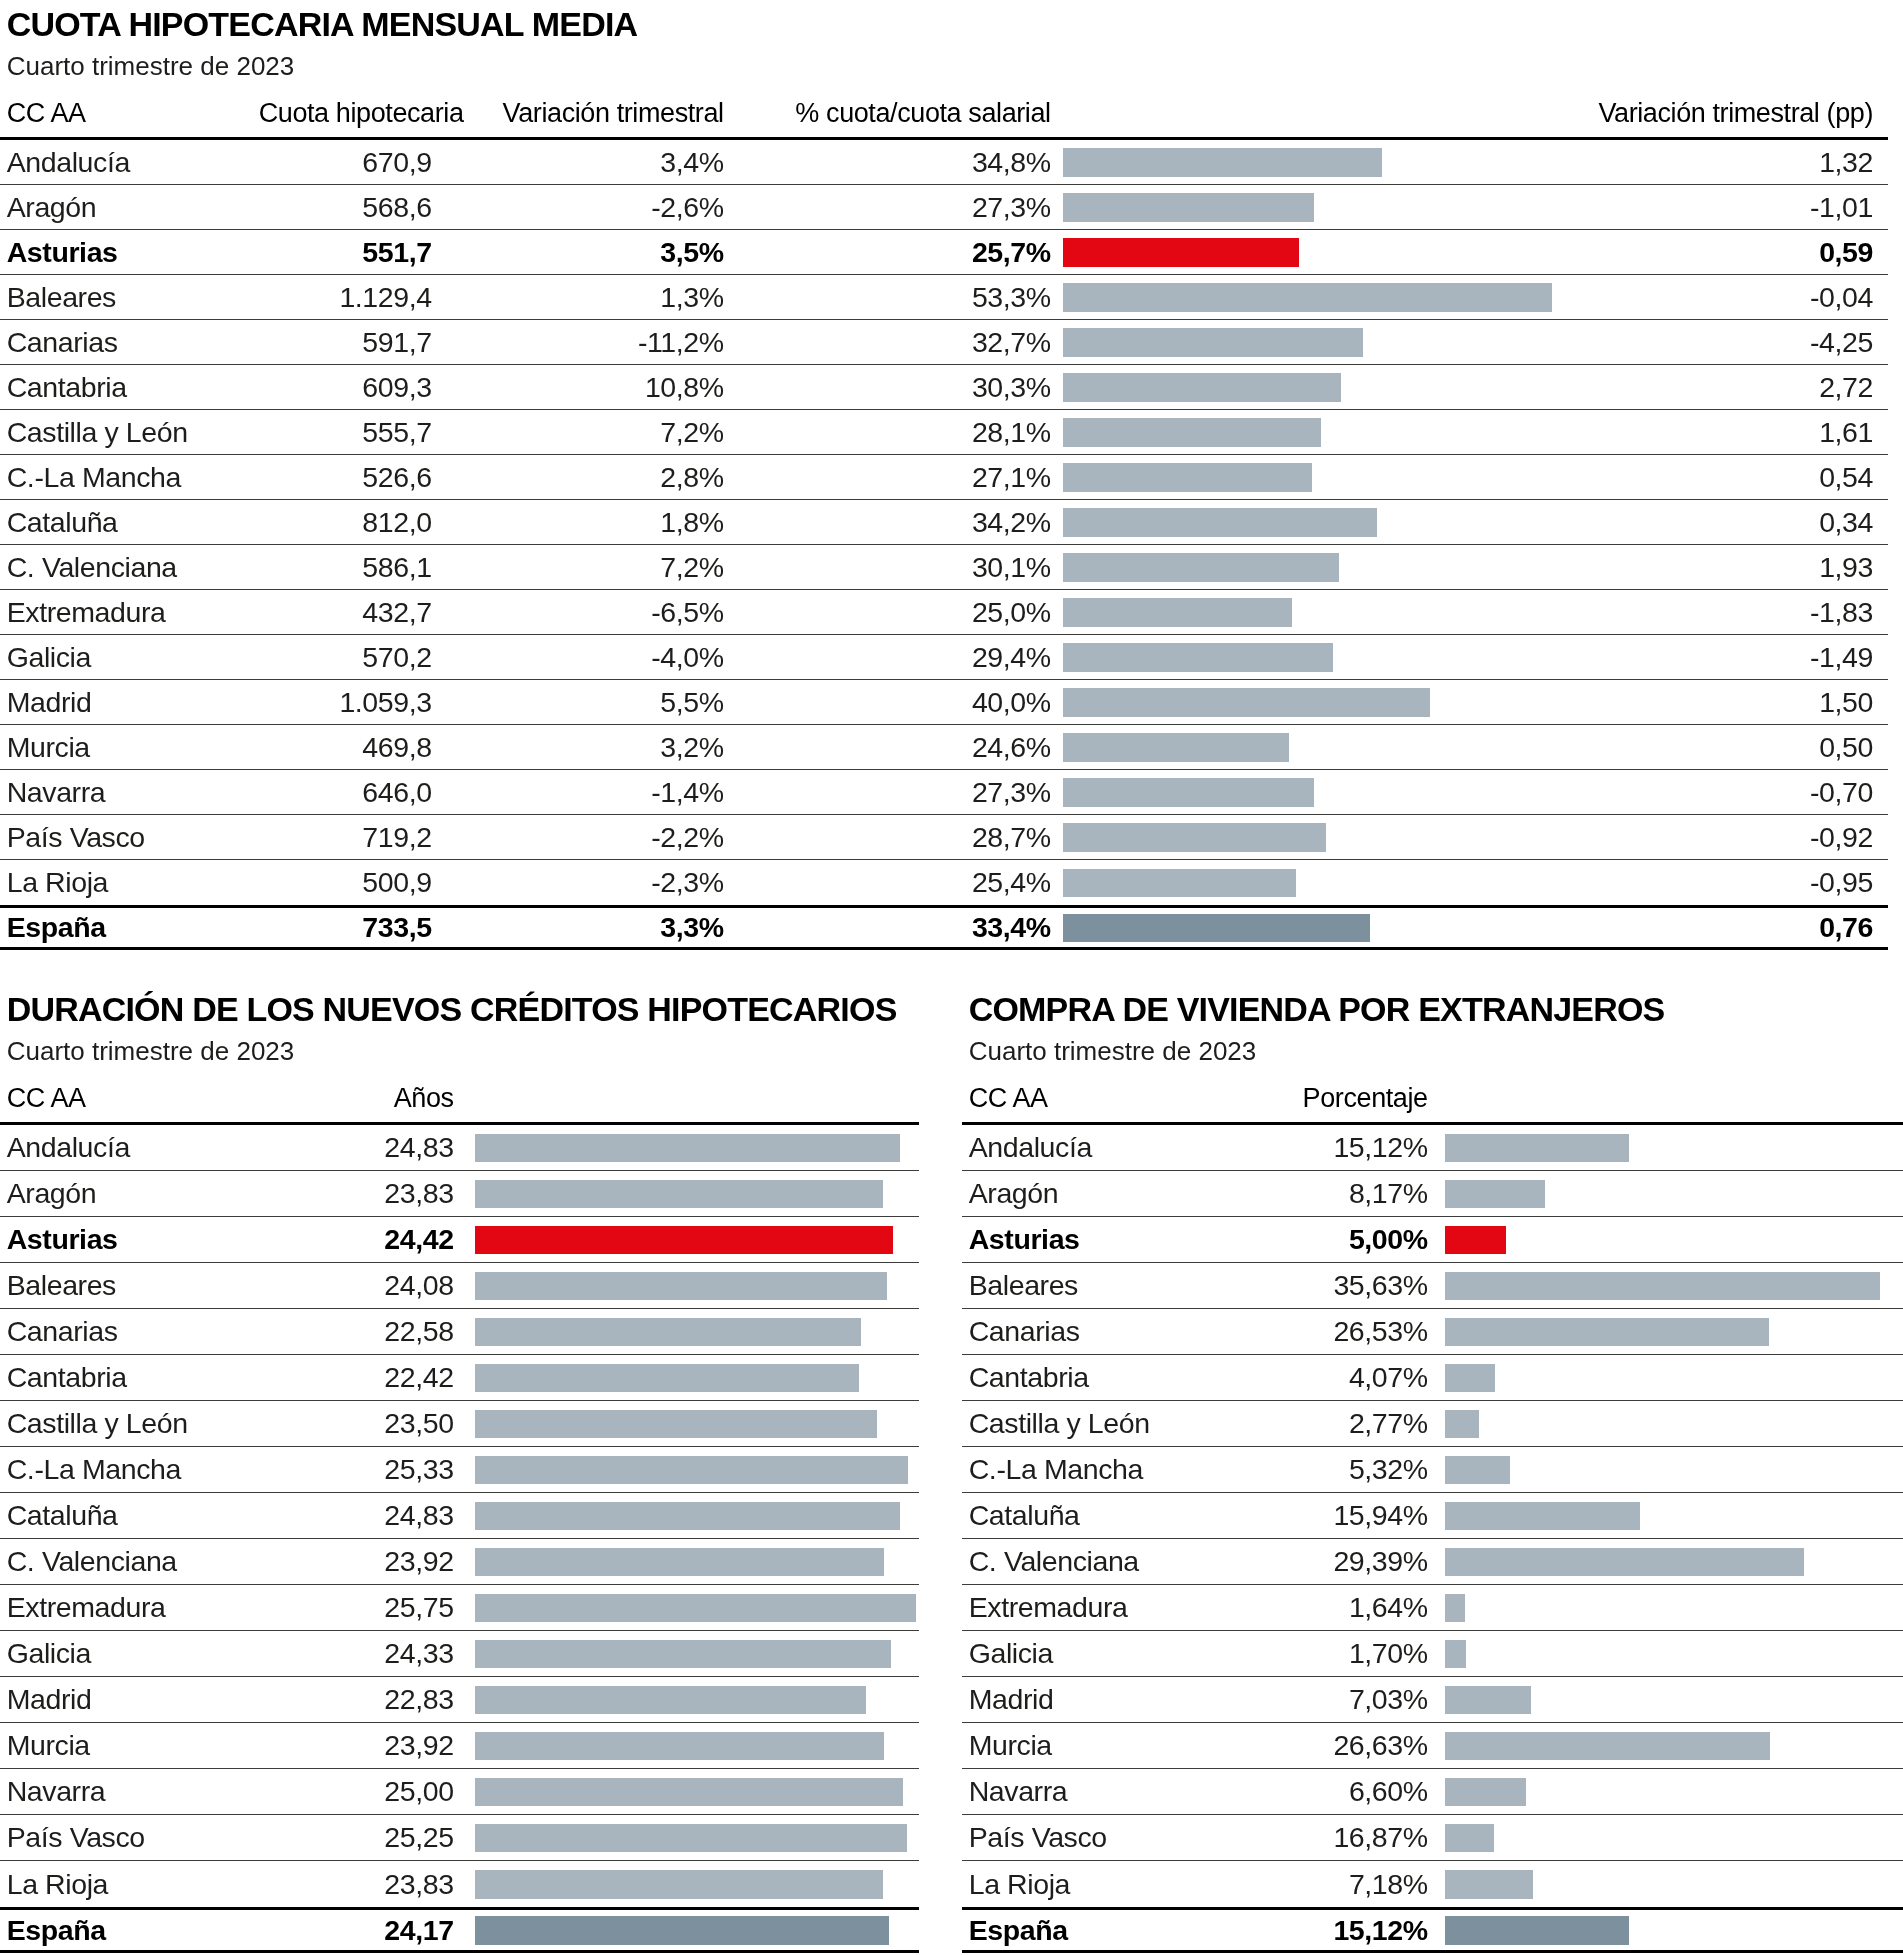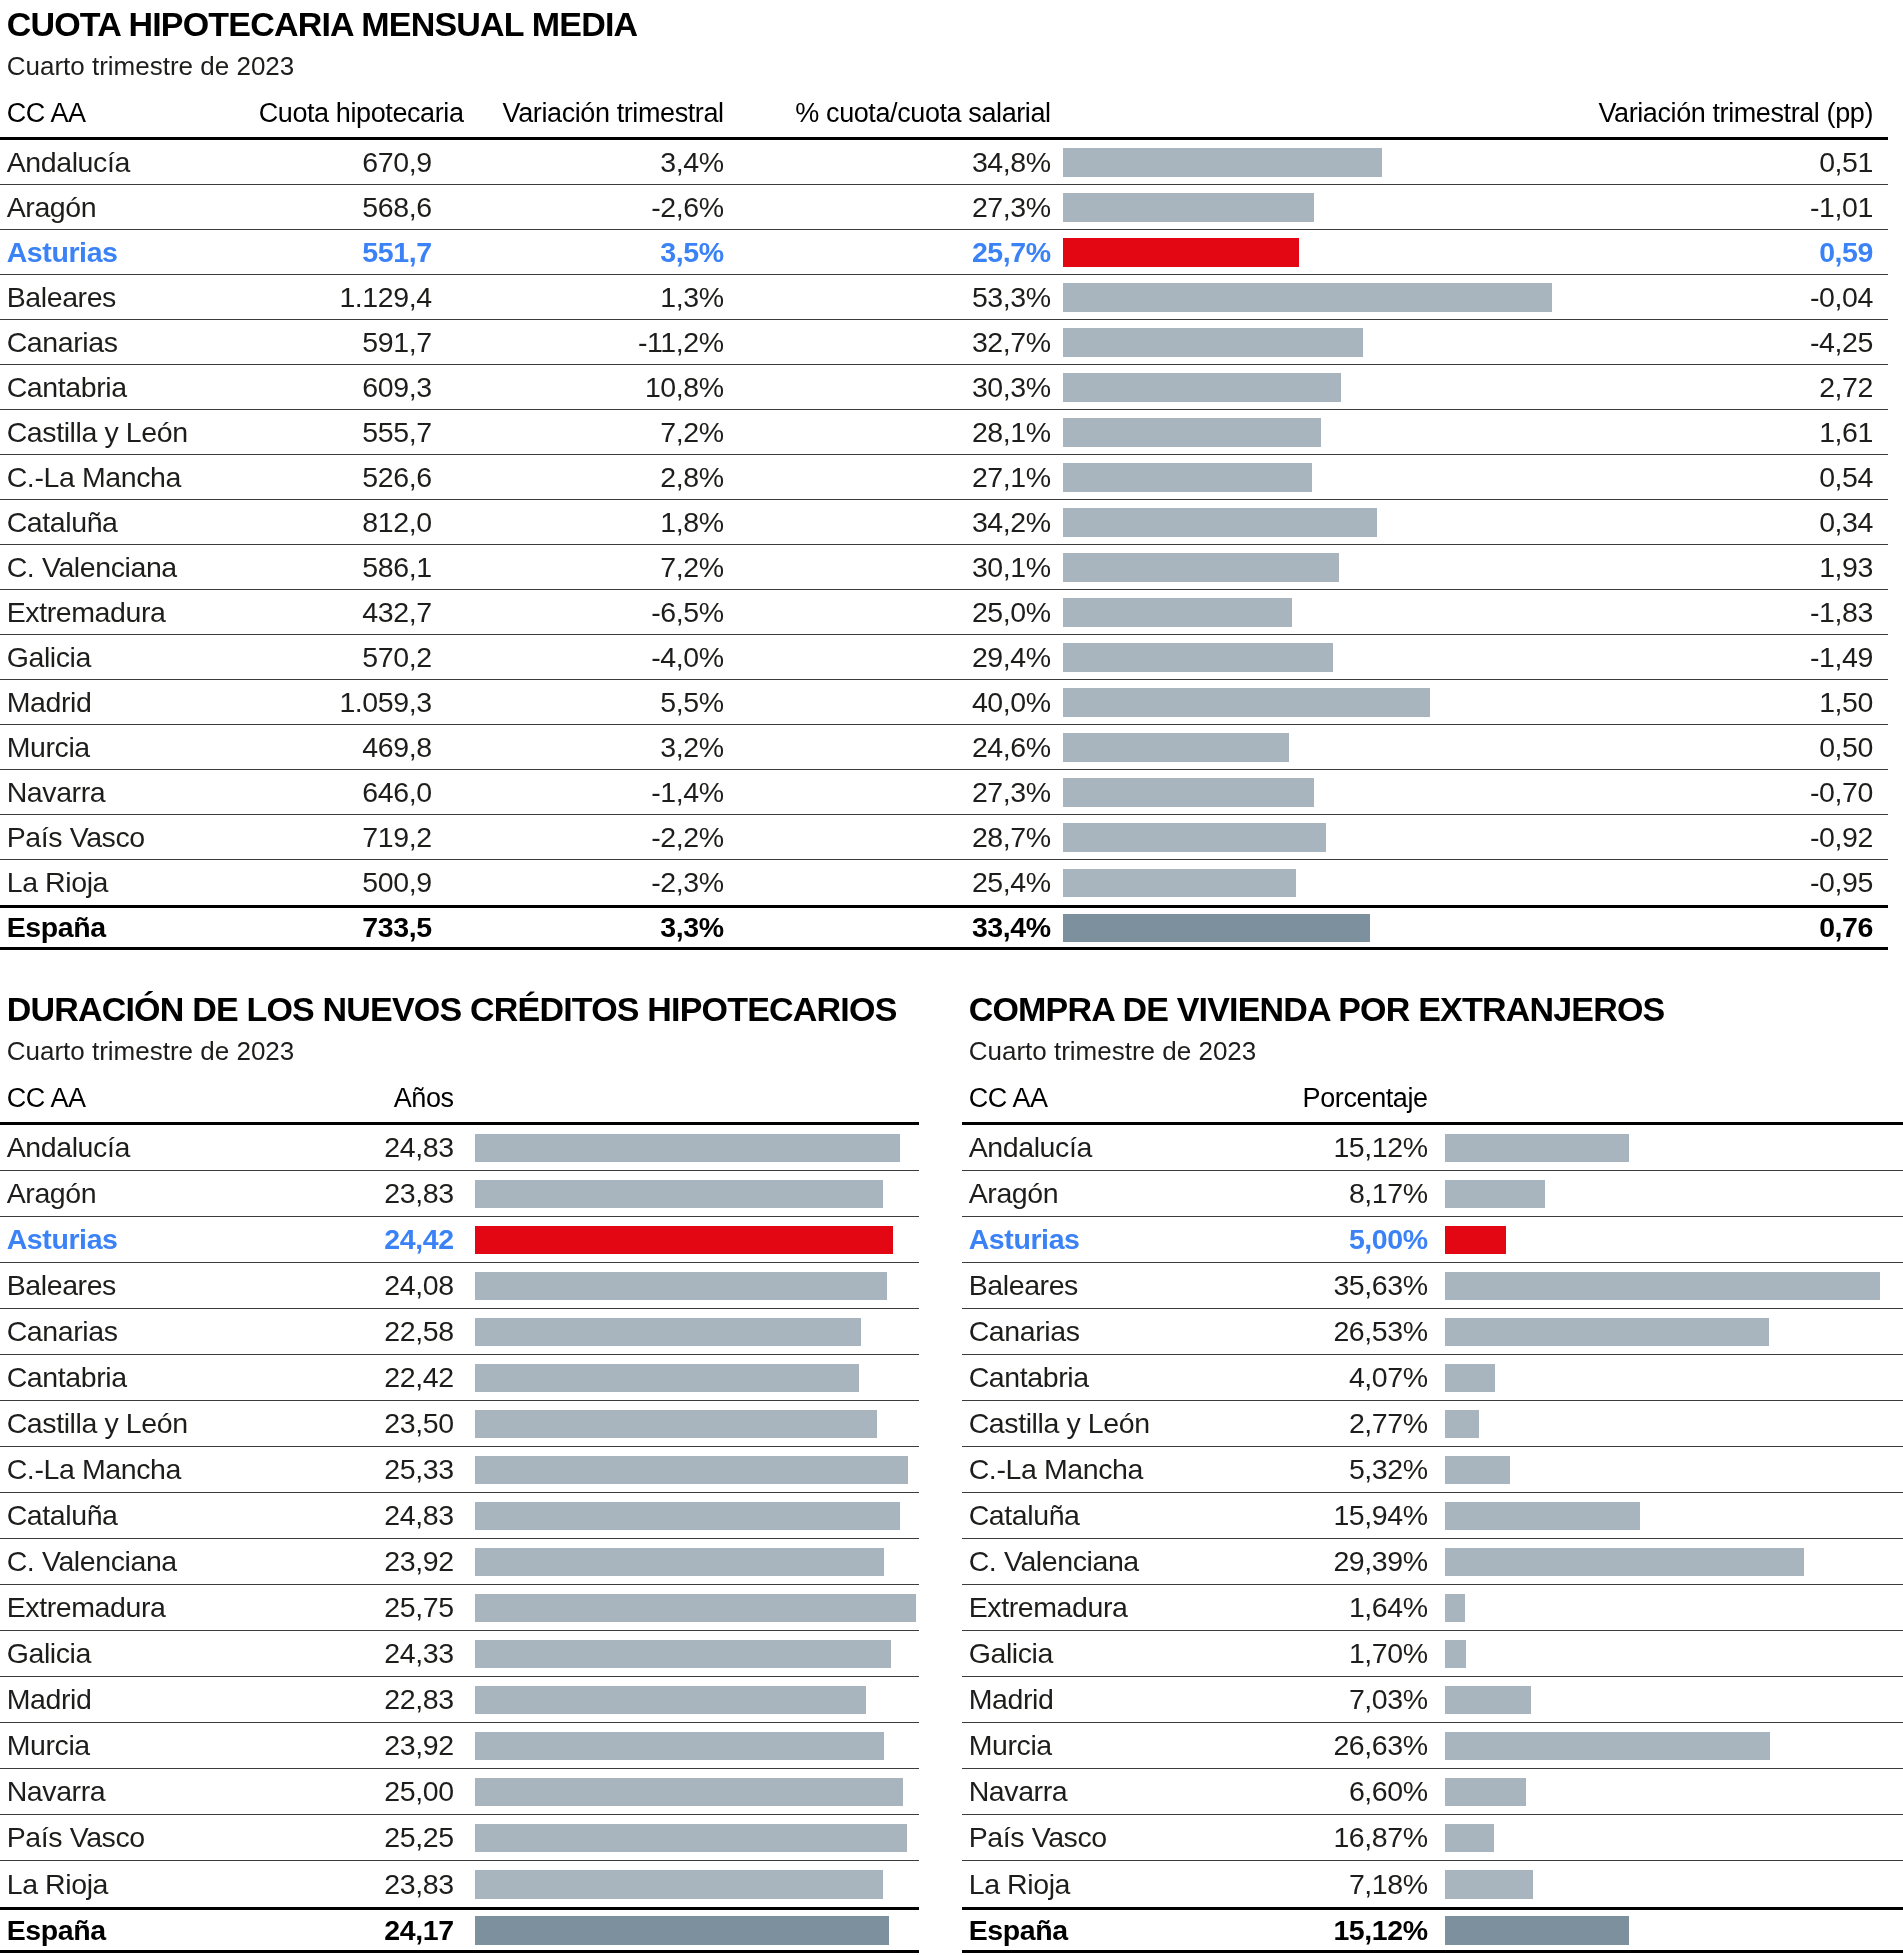--- a/index.html
+++ b/index.html
@@ -15,21 +15,21 @@
   .thead{display:grid;align-items:end;border-bottom:3.4px solid #000;padding-bottom:8.4px;
          margin-top:17px;box-sizing:border-box}
   .th{font-weight:normal;font-size:27px;letter-spacing:-0.4px;white-space:nowrap;color:#000}
   .row{display:grid;align-items:center;height:45px;border-bottom:1.7px solid #3c3c3b;box-sizing:border-box}
   #sec-duracion .row,#sec-extranjeros .row{height:46px}
   .row.pretotal{border-bottom:0}
   .row.total{border-top:3.4px solid #000;border-bottom:3.4px solid #000}
   .row.total .cell{font-weight:bold;color:#000}
   .cell{font-size:28.5px;letter-spacing:-0.4px;white-space:nowrap}
   .num{text-align:right}
-  .row.hl .cell{color:#3b82f6;font-weight:bold}
+  .row.hl .cell{color:#000000;font-weight:bold}
   .barcell{align-self:stretch;display:flex;align-items:center}
   .bar{height:28.5px;background:#a9b5be}
   .row.total .bar{background:#7c919d}
   .row.hl .bar{background:#e30613}
   #sec-cuota .thead,#sec-cuota .row{grid-template-columns:252px 173px 292px 327px 510px auto;
        padding-left:6.7px;padding-right:15px}
   #sec-cuota .barcell{padding-left:12.6px}
   #sec-duracion .thead,#sec-duracion .row{grid-template-columns:252px 195px auto;padding-left:6.7px}
   #sec-duracion .barcell{padding-left:21px}
   #sec-extranjeros .thead,#sec-extranjeros .row{grid-template-columns:252px 207px auto;padding-left:6.7px}
@@ -51,21 +51,21 @@
   </div>
   <div id="rows-cuota">
       <div class="row">
         <div class="cell region">Andalucía</div>
         <div class="cell num">670,9</div>
         <div class="cell num">3,4%</div>
         <div class="cell num">34,8%</div>
         <div class="cell barcell">
           <div class="bar" style="width: 319px;"></div>
         </div>
-        <div class="cell num">0,51</div>
+        <div class="cell num">1,32</div>
       </div>
       <div class="row">
         <div class="cell region">Aragón</div>
         <div class="cell num">568,6</div>
         <div class="cell num">-2,6%</div>
         <div class="cell num">27,3%</div>
         <div class="cell barcell">
           <div class="bar" style="width: 251px;"></div>
         </div>
         <div class="cell num">-1,01</div>

